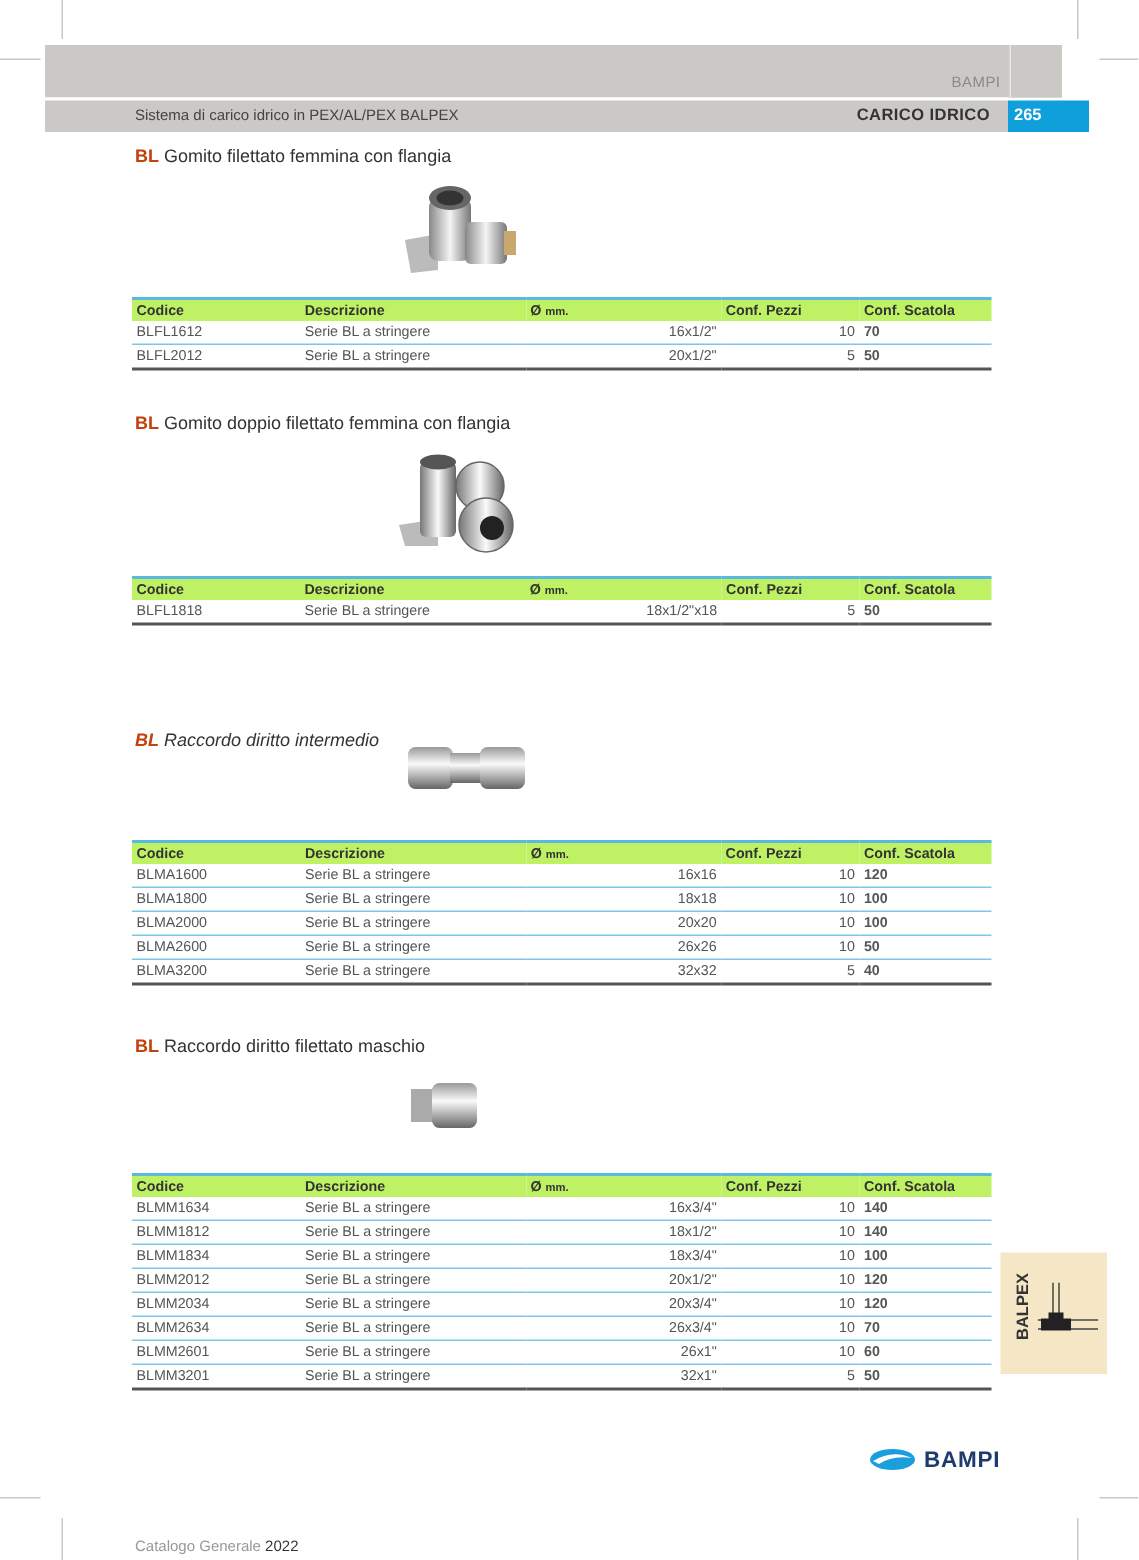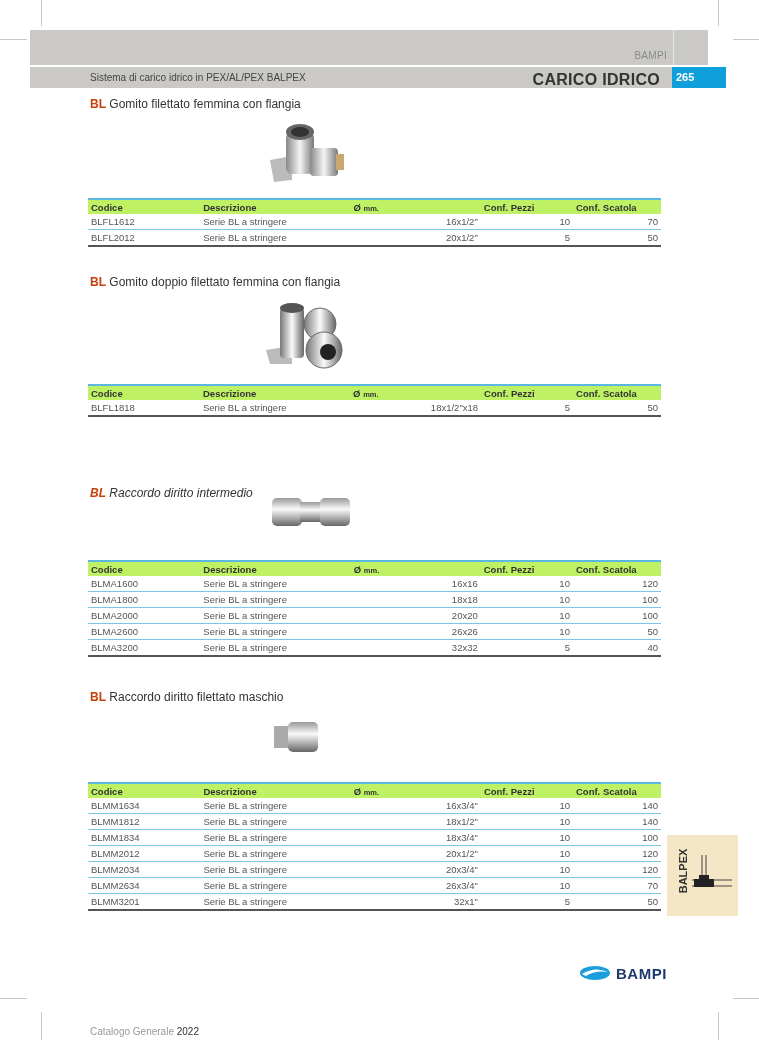--- a/index.html
+++ b/index.html
@@ -4,34 +4,34 @@
 <style>
   html,body{margin:0;padding:0;}
   body{width:759px;height:1040px;position:relative;background:#fff;font-family:"Liberation Sans",sans-serif;overflow:hidden;color:#555;}
   .crop{position:absolute;background:#c8c8c8;}
   .hdr-top{position:absolute;left:30px;top:30px;width:677px;height:35px;background:#cbc9c5;}
   .hdr-top2{position:absolute;left:30px;top:65px;width:642px;height:2px;background:#fff;}
   .hdr-right{position:absolute;left:673px;top:30px;width:34px;height:35px;background:#cbc9c5;border-left:1px solid #e8e8e8;}
   .hdr-bar{position:absolute;left:30px;top:67px;width:642px;height:21px;background:#cbc9c5;}
   .hdr-bampi{position:absolute;left:590px;top:50px;width:77px;text-align:right;font-size:10px;color:#8a8a8a;letter-spacing:0.3px;}
   .hdr-sub{position:absolute;left:90px;top:72px;font-size:10px;color:#444;}
-  .hdr-cat{position:absolute;left:520px;top:71px;width:140px;text-align:right;font-size:16px;font-weight:bold;color:#333;letter-spacing:0.3px;}
+  .hdr-cat{position:absolute;left:520px;top:71px;width:140px;text-align:right;font-size:11px;font-weight:bold;color:#333;letter-spacing:0.3px;}
   .pagebox{position:absolute;left:672px;top:67px;width:54px;height:21px;background:#0fa0dc;color:#fff;font-weight:bold;font-size:11px;line-height:21px;padding-left:4px;box-sizing:border-box;}
   .sec-title{position:absolute;left:90px;font-size:12px;color:#333;}
   .sec-title b{color:#c2410c;}
   .prod{position:absolute;}
   table.t{position:absolute;left:88px;width:573px;border-collapse:collapse;font-size:9.5px;color:#555;}
   table.t th{background:#bef264;border-top:2px solid #5bb8e0;font-weight:bold;color:#333;height:14px;padding:0 3px;font-size:9.5px;text-align:left;}
   table.t td{height:15px;padding:0 3px;border-bottom:1px solid #7cc6e6;}
   table.t tr:last-child td{border-bottom:2px solid #555;}
   .c1{width:110px;}
   .c2{width:150px;}
   .c3{width:130px;text-align:right;}
   .c4{width:90px;text-align:right;}
-  .c5{width:85px;text-align:right;}
+  .c5{width:85px;text-align:left;font-weight:bold;}
   th.c3,th.c4,th.c5{text-align:center;}
   .small{font-size:7.5px;}
   .tab{position:absolute;left:667px;top:835px;width:71px;height:81px;background:#f5e6c5;}
   .tab-label{position:absolute;left:660px;top:865px;transform:rotate(-90deg);font-size:11px;font-weight:bold;color:#333;width:45px;text-align:center;}
   .footer-l{position:absolute;left:90px;top:1026px;font-size:10px;color:#999;}
   .footer-l b{color:#333;font-weight:normal;}
   .logo{position:absolute;left:578px;top:964px;display:flex;align-items:center;gap:4px;}
   .logo-text{font-weight:bold;font-size:15px;color:#1e3a6e;letter-spacing:0.5px;}
 </style>
 </head>
@@ -257,20 +257,27 @@
         <td class="c5">120</td>
       </tr>
       <tr>
         <td class="c1">BLMM2634</td>
         <td class="c2">Serie BL a stringere</td>
         <td class="c3">26x3/4"</td>
         <td class="c4">10</td>
         <td class="c5">70</td>
       </tr>
       <tr>
+        <td class="c1">BLMM2601</td>
+        <td class="c2">Serie BL a stringere</td>
+        <td class="c3">26x1"</td>
+        <td class="c4">10</td>
+        <td class="c5">60</td>
+      </tr>
+      <tr>
         <td class="c1">BLMM3201</td>
         <td class="c2">Serie BL a stringere</td>
         <td class="c3">32x1"</td>
         <td class="c4">5</td>
         <td class="c5">50</td>
       </tr>
     </tbody>
 </table>
 
 <div class="tab"></div>

